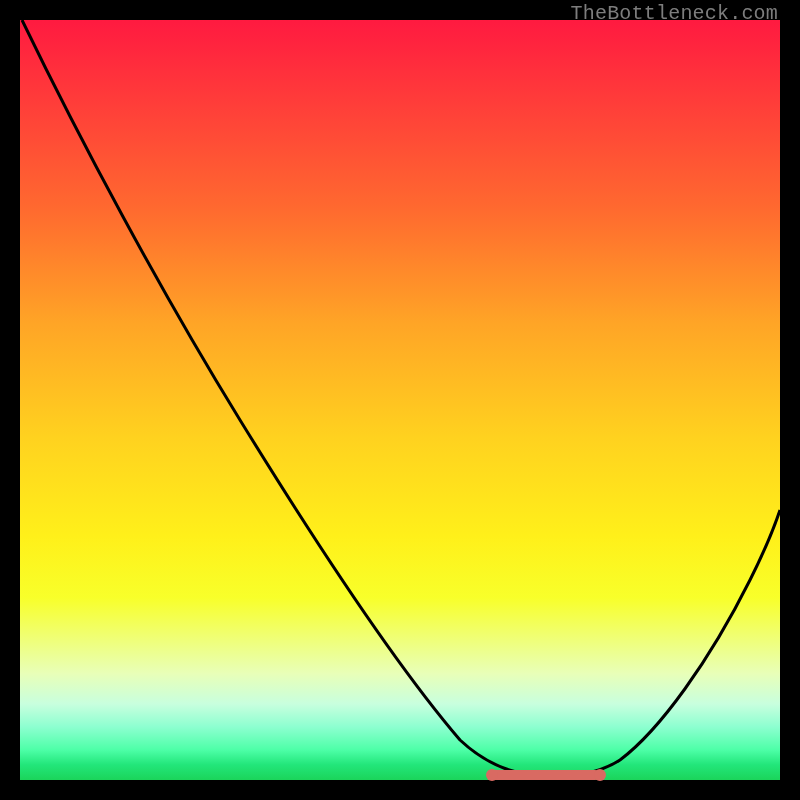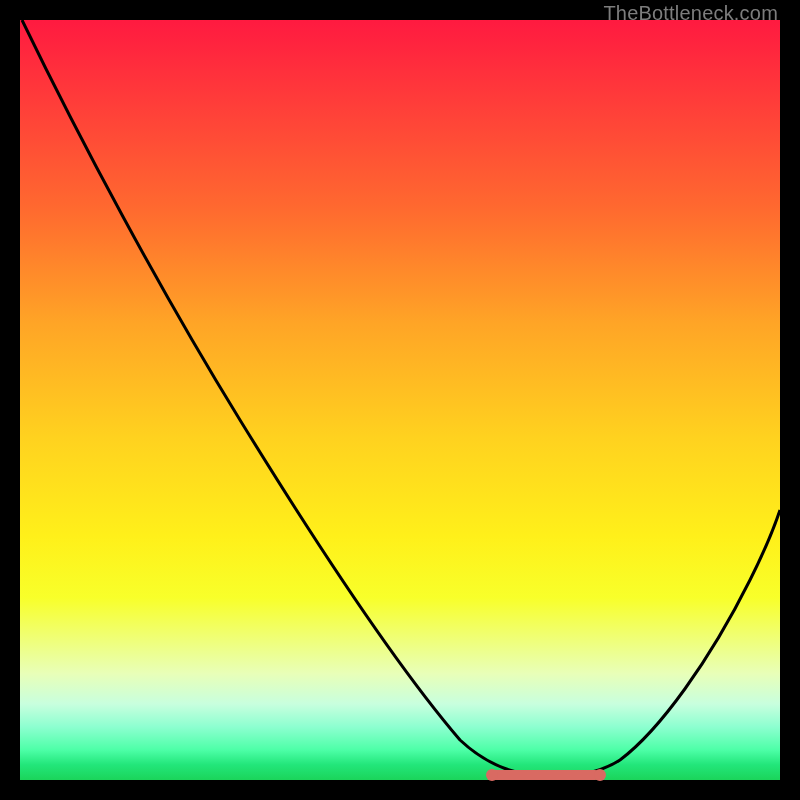--- a/index.html
+++ b/index.html
@@ -29,21 +29,21 @@
       #8dffd0 93%,
       #4effa8 96%,
       #22e67a 98%,
       #1bd45a 100%
     );
   }
   .watermark {
     position: absolute;
     top: 2px;
     right: 22px;
-    font-family: Liberation Sans, sans-serif;
+    font-family: Liberation Mono, monospace;
     font-size: 20px;
     color: #7d7d7d;
     letter-spacing: 0.2px;
   }
   svg.curve {
     position: absolute;
     left: 0;
     top: 0;
     width: 760px;
     height: 760px;

